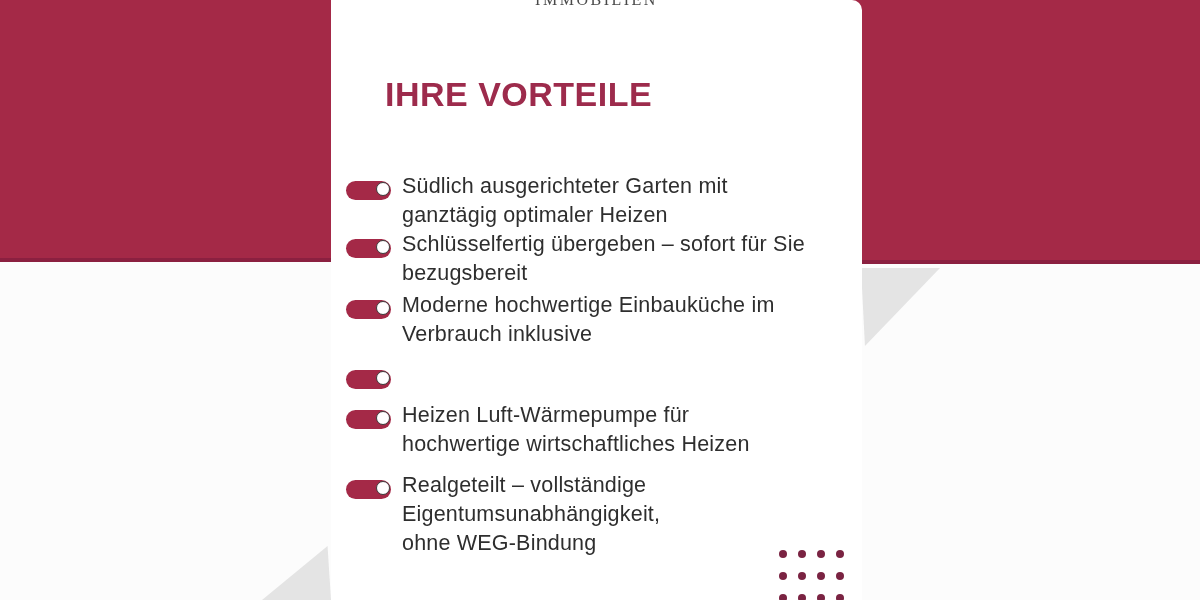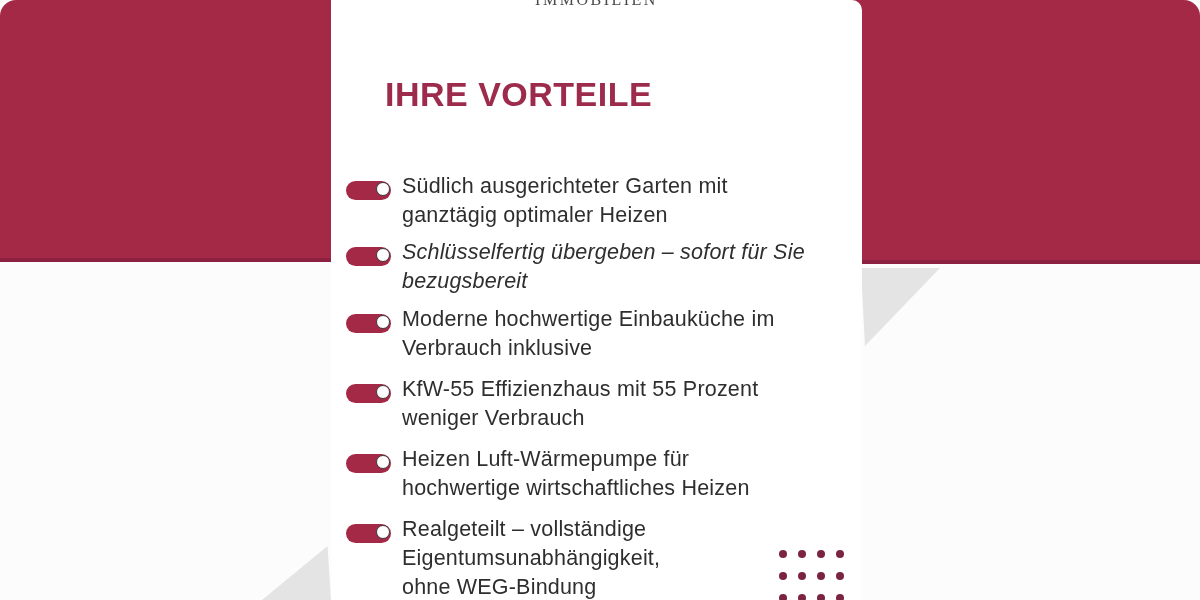--- a/index.html
+++ b/index.html
@@ -2,21 +2,21 @@
 <html style="--brand_red: #a42947; --heading_red: #9d2b4c; --band_edge: #8b2040; --triangle_gray: #e4e4e4; --dot_red: #7a2342; --logo_gray: #4a4a4a; --text_dark: #2e2e2e; --page_bg: #fcfcfc; --card_bg: #ffffff;"><head>
 <meta charset="utf-8">
 <style>
   * { margin: 0; padding: 0; box-sizing: border-box; }
   html, body { width: 1200px; height: 600px; }
   body {
     font-family: "Liberation Sans", sans-serif;
     background: var(--page_bg, #fcfcfc);
     overflow: hidden;
   }
-  .stage { position: relative; width: 1200px; height: 600px; overflow: hidden; border-radius: 16px; }
+  .stage { position: relative; width: 1200px; height: 600px; overflow: hidden; }
 
   
   .band { position: absolute; top: 0; background: var(--brand_red, #a42947); z-index: 0; }
   .band-left  { left: 0;   width: 331px; height: 262px; border-bottom: 4px solid var(--band_edge, #8b2040); }
   .band-right { left: 850px; width: 350px; height: 264px; border-bottom: 4px solid var(--band_edge, #8b2040); }
 
   
   .tri { position: absolute; background: var(--triangle_gray, #e4e4e4); z-index: 1; }
   .tri-right { left: 861px; top: 268px; width: 79px; height: 78px; clip-path: polygon(0 0, 100% 0, 5% 100%); }
   .tri-left  { left: 262px; top: 546px; width: 69px; height: 54px; clip-path: polygon(95% 0, 0 100%, 100% 100%); }
@@ -36,22 +36,22 @@
   }
 
   .heading {
     position: absolute; left: 54px; top: 74px;
     font-size: 34px; line-height: 40px; font-weight: 700; letter-spacing: 0.5px;
     color: var(--heading_red, #9d2b4c); white-space: nowrap;
   }
 
   .benefits { position: absolute; left: 15px; top: 172px; width: 505px; }
   .benefit { display: flex; gap: 11px; }
-  .benefit:nth-child(1) { margin-bottom: 8px; }
-  .benefit:nth-child(2) { margin-bottom: 9px; font-style: italic; }
+  .benefit:nth-child(1) { }
+  .benefit:nth-child(2) { margin-bottom: 3px; }
   .benefit:nth-child(3),
   .benefit:nth-child(4),
   .benefit:nth-child(5) { margin-bottom: 12px; }
 
   .toggle {
     flex: none; position: relative; margin-top: 9px;
     width: 45px; height: 19px; border-radius: 10px;
     background: var(--brand_red, #a42947);
   }
   .knob {
@@ -120,24 +120,20 @@
         <div class="benefit-text">
           <span class="bl">Moderne hochwertige Einbauküche im</span>
           <span class="bl">Verbrauch inklusive</span>
         </div>
       </div>
 
       <div class="benefit">
         <span class="toggle">
             <span class="knob"></span>
           </span>
-        <div class="benefit-text">
-          <span class="bl">KfW-55 Effizienzhaus mit 55 Prozent</span>
-          <span class="bl">weniger Verbrauch</span>
-        </div>
       </div>
 
       <div class="benefit">
         <span class="toggle">
             <span class="knob"></span>
           </span>
         <div class="benefit-text">
           <span class="bl">Heizen Luft-Wärmepumpe für</span>
           <span class="bl">hochwertige wirtschaftliches Heizen</span>
         </div>

